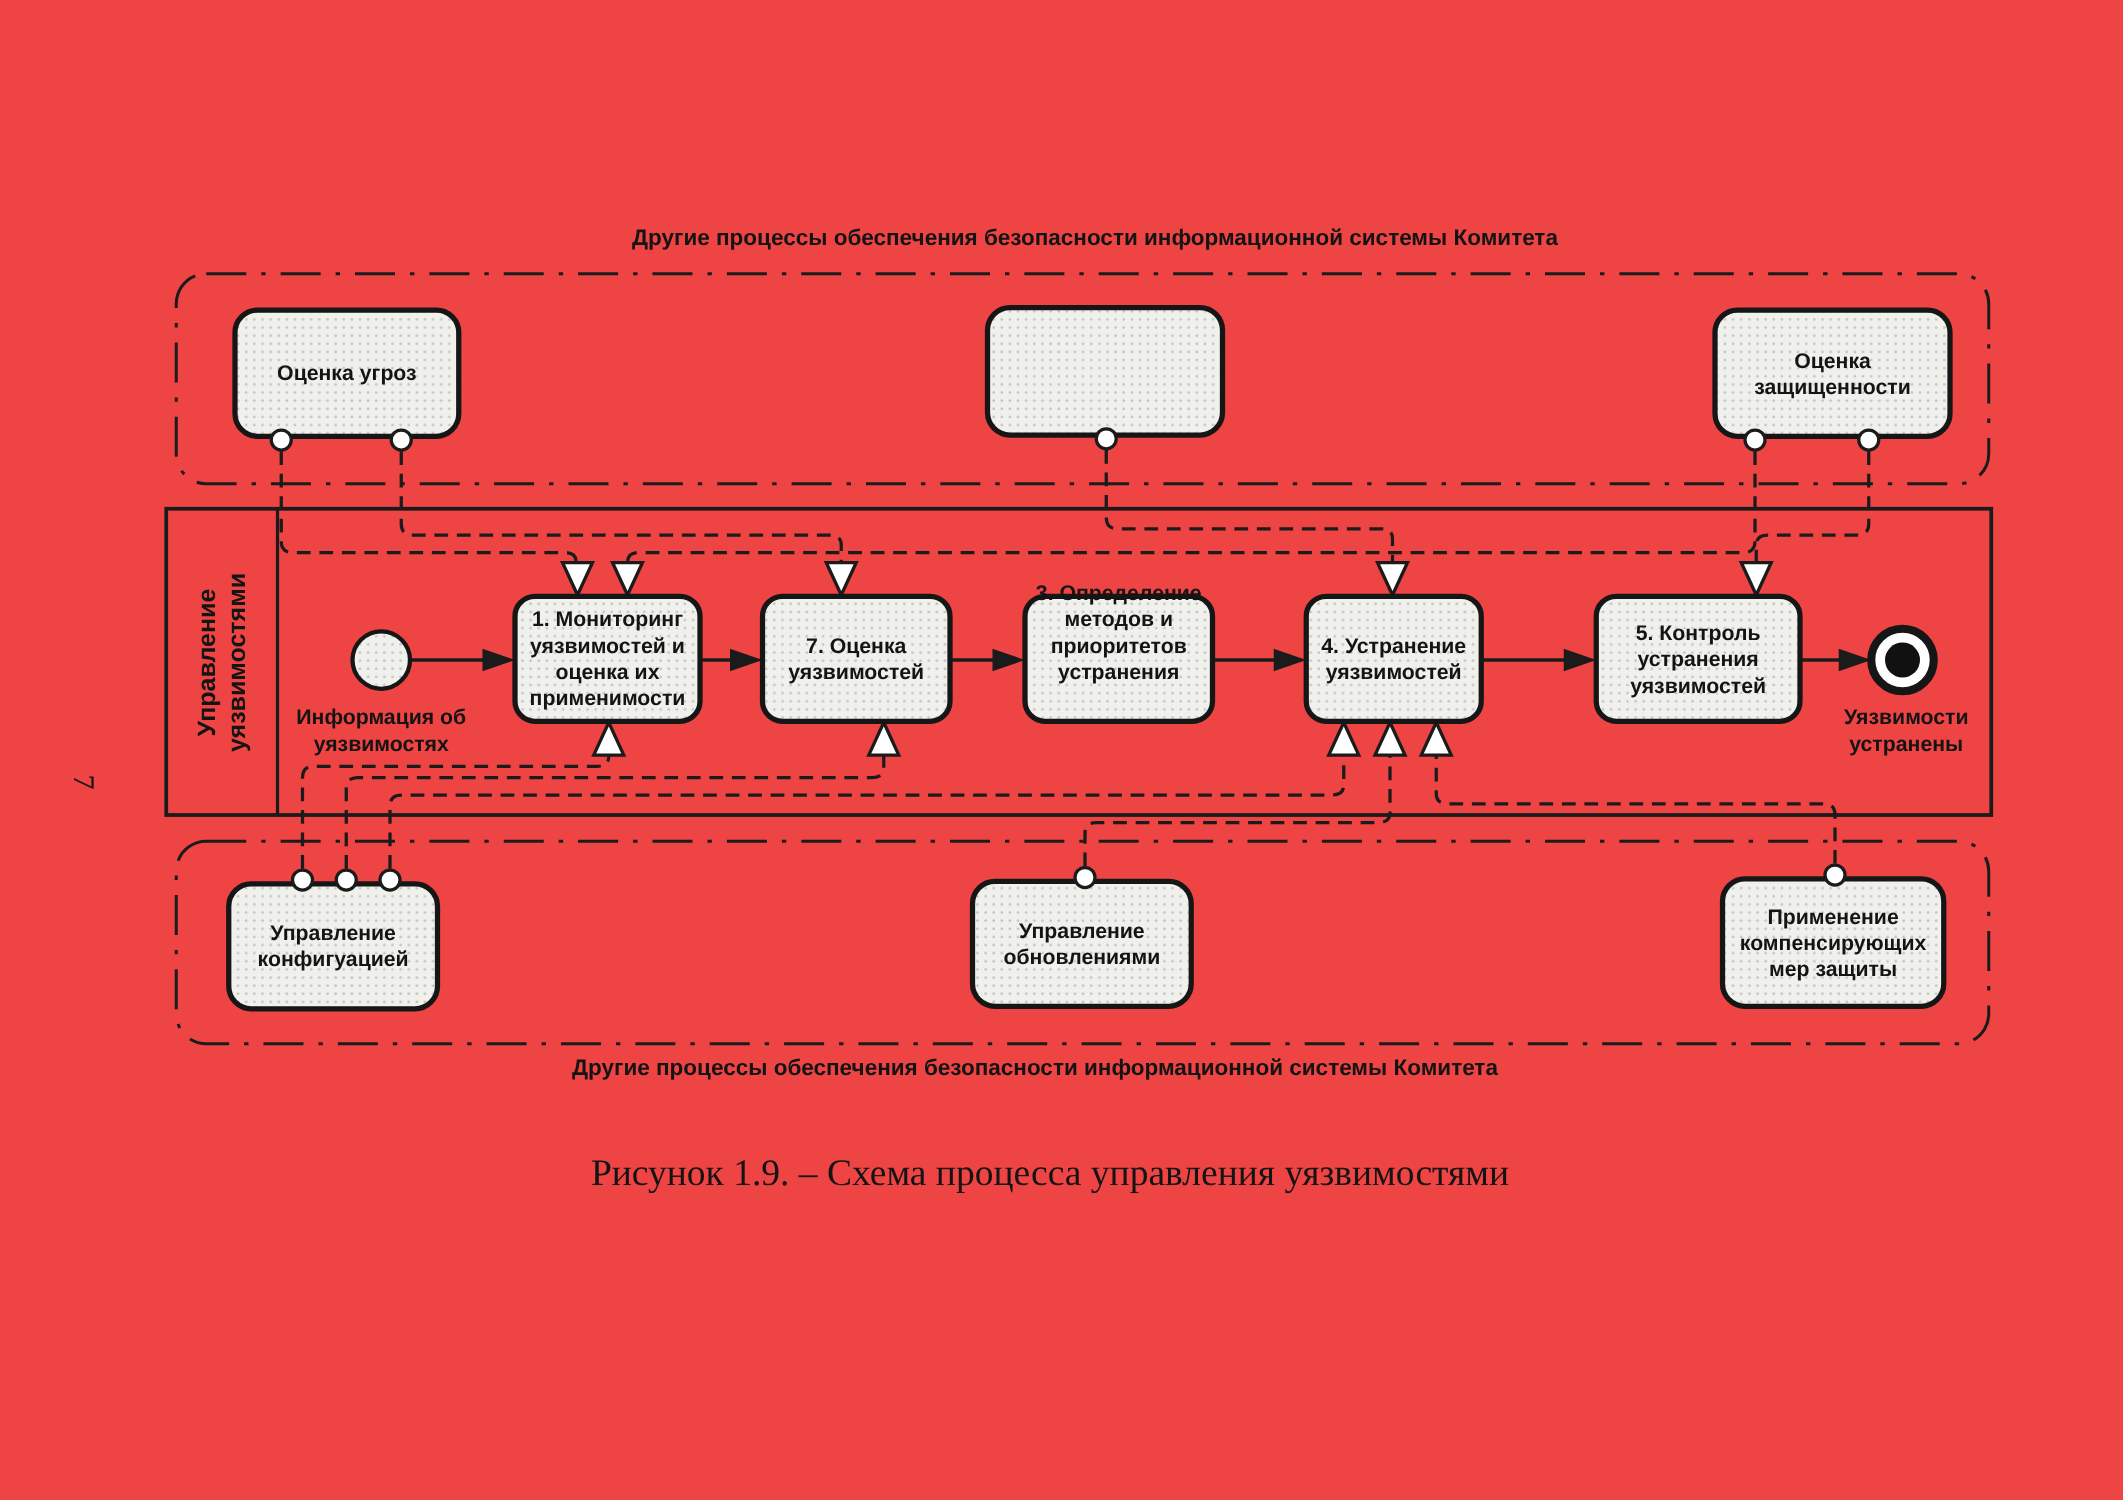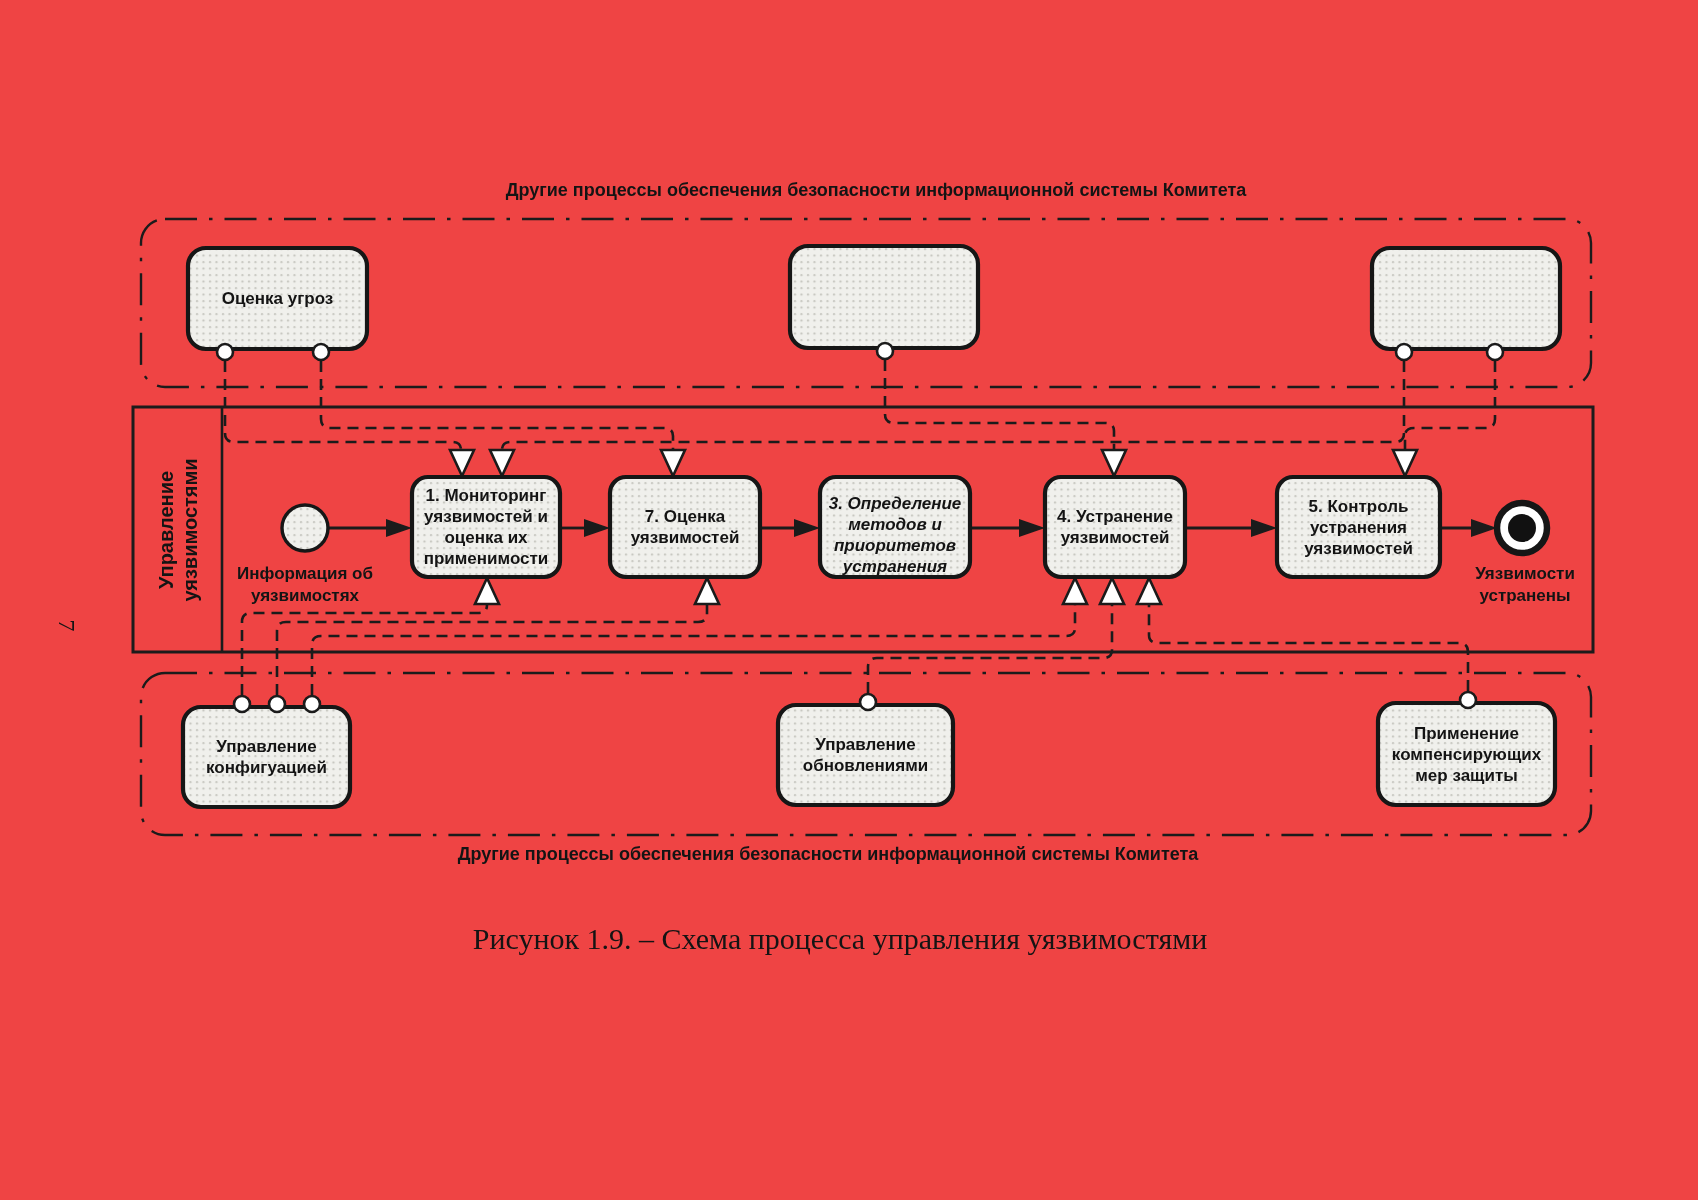--- a/index.html
+++ b/index.html
@@ -113,28 +113,30 @@
 
 <div class="lbl lanelbl" style="left:346px;top:180px;width:1060px;">Другие процессы обеспечения безопасности информационной системы Комитета</div>
 <div class="lbl lanelbl" style="left:328px;top:844px;width:1000px;">Другие процессы обеспечения безопасности информационной системы Комитета</div>
 
 <div class="pool-label-wrap" style="left:133px;top:407px;width:89px;height:245px;">
       <span>Управление
 уязвимостями</span>
     </div>
 
 <div class="lbl boxlbl" style="left:188px;top:248px;width:179px;height:101px;">Оценка угроз</div>
+<div class="lbl boxlbl" style="left:1372px;top:248px;width:188px;height:101px;">Оценка
+защищенности</div>
 
 <div class="lbl boxlbl" style="left:412px;top:477px;width:148px;height:100px;">1. Мониторинг
 уязвимостей и
 оценка их
 применимости</div>
 <div class="lbl boxlbl" style="left:610px;top:477px;width:150px;height:100px;">7. Оценка
 уязвимостей</div>
-<div class="lbl boxlbl" style="left:820px;top:485px;width:150px;height:100px;font-style:italic;">3. Определение
+<div class="lbl boxlbl" style="left:820px;top:456px;width:150px;height:100px;">3. Определение
 методов и
 приоритетов
 устранения</div>
 <div class="lbl boxlbl" style="left:1045px;top:477px;width:140px;height:100px;">4. Устранение
 уязвимостей</div>
 <div class="lbl boxlbl" style="left:1277px;top:477px;width:163px;height:100px;">5. Контроль
 устранения
 уязвимостей</div>
 
 <div class="lbl boxlbl" style="left:183px;top:707px;width:167px;height:100px;">Управление

